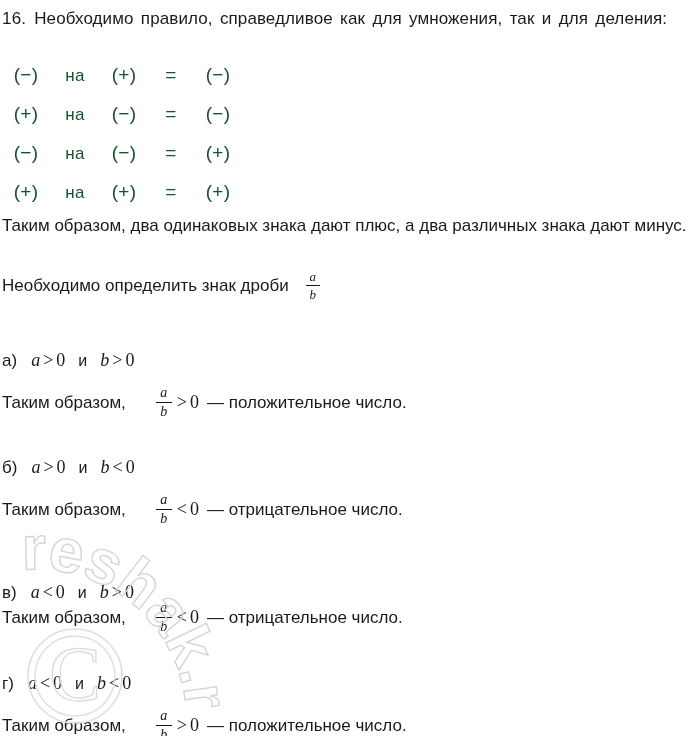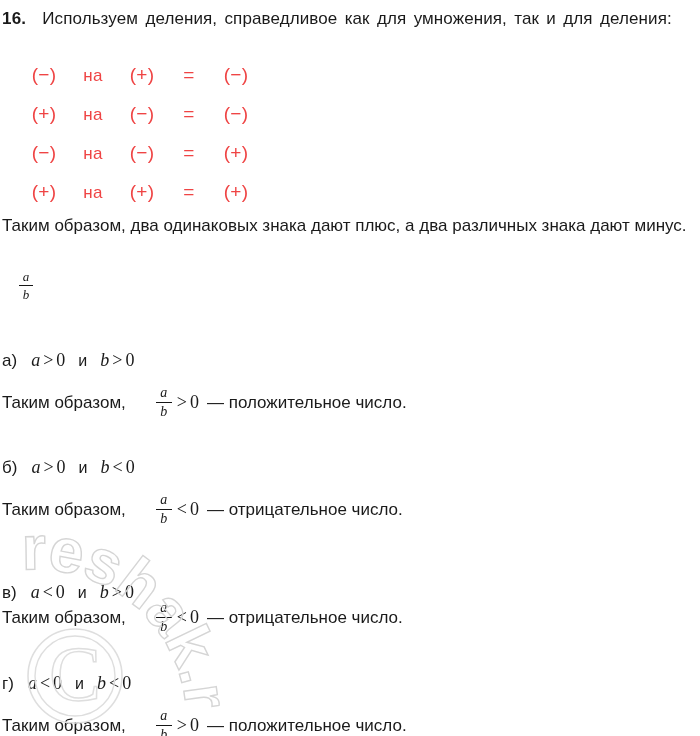--- a/index.html
+++ b/index.html
@@ -41,43 +41,43 @@
     left: 2px;
     top: 2px;
     width: 696px;
     font-size: 17px;
     line-height: 34px;
     text-align: justify;
     text-align-last: left;
     white-space: normal;
   }
   .headline .num {
-    font-weight: bold;
+    font-weight: normal;
     letter-spacing: .2px;
-    margin-right: 16px;
+    margin-right: 8px;
   }
   .headline .htext { letter-spacing: .1px; word-spacing: 2.5px; }
 
   .para {
     position: absolute;
     left: 2px;
     width: 696px;
     font-size: 17px;
     line-height: 35px;
     text-align: justify;
     text-align-last: left;
   }
 
   
   .rule-row {
     position: absolute;
-    left: 18px;
+    left: 0;
     font-size: 19px;
     letter-spacing: .3px;
-    color: #ef4444;
+    color: #14532d;
   }
   .rule-row .cell {
     display: inline-block;
     text-align: center;
   }
   .c-sign { width: 52px; }
   .c-na   { width: 46px; font-size: 17px; }
   .c-eq   { width: 42px; }
 
   
@@ -164,21 +164,21 @@
         <circle cx="75" cy="676" r="47" fill="none" stroke="#dedede" stroke-width="1.6"></circle>
         <circle cx="75" cy="676" r="40" fill="none" stroke="#dedede" stroke-width="1.4"></circle>
         <text x="75" y="700" text-anchor="middle" font-family="Liberation Serif, serif" font-size="78" fill="none" stroke="#dedede" stroke-width="1.5">C</text>
       </g>
     </svg>
   </div>
 
   <div class="content">
 
     <div class="headline">
-      <span class="num">16.</span><span class="htext">Используем деления, справедливое как для умножения, так и для деления:</span>
+      <span class="num">16.</span><span class="htext">Необходимо правило, справедливое как для умножения, так и для деления:</span>
     </div>
 
     <div class="rule-row" style="top:64px;">
       <span class="cell c-sign">(−)</span><span class="cell c-na">на</span><span class="cell c-sign">(+)</span><span class="cell c-eq">=</span><span class="cell c-sign">(−)</span>
     </div>
 
     <div class="rule-row" style="top:103px;">
       <span class="cell c-sign">(+)</span><span class="cell c-na">на</span><span class="cell c-sign">(−)</span><span class="cell c-eq">=</span><span class="cell c-sign">(−)</span>
     </div>
 
@@ -186,20 +186,21 @@
       <span class="cell c-sign">(−)</span><span class="cell c-na">на</span><span class="cell c-sign">(−)</span><span class="cell c-eq">=</span><span class="cell c-sign">(+)</span>
     </div>
 
     <div class="rule-row" style="top:181px;">
       <span class="cell c-sign">(+)</span><span class="cell c-na">на</span><span class="cell c-sign">(+)</span><span class="cell c-eq">=</span><span class="cell c-sign">(+)</span>
     </div>
 
     <div class="para" style="top:208px;">Таким образом, два одинаковых знака дают плюс, а два различных знака дают минус.</div>
 
     <div class="concl" style="top:270px;">
+      <span>Необходимо определить знак дроби</span>
       <span class="frac" style="margin-left:17px;">
         <span class="nume">a</span>
         <span class="bar"></span>
         <span class="deno">b</span>
       </span>
     </div>
 
     <div class="case-head" style="top:350px;">
       <span class="case-letter">а)</span><span class="cond"><span class="mathvar">a</span><span class="rel">&gt;</span><span class="mathnum">0</span></span><span class="case-conj">и</span><span class="cond"><span class="mathvar">b</span><span class="rel">&gt;</span><span class="mathnum">0</span></span>
     </div>

